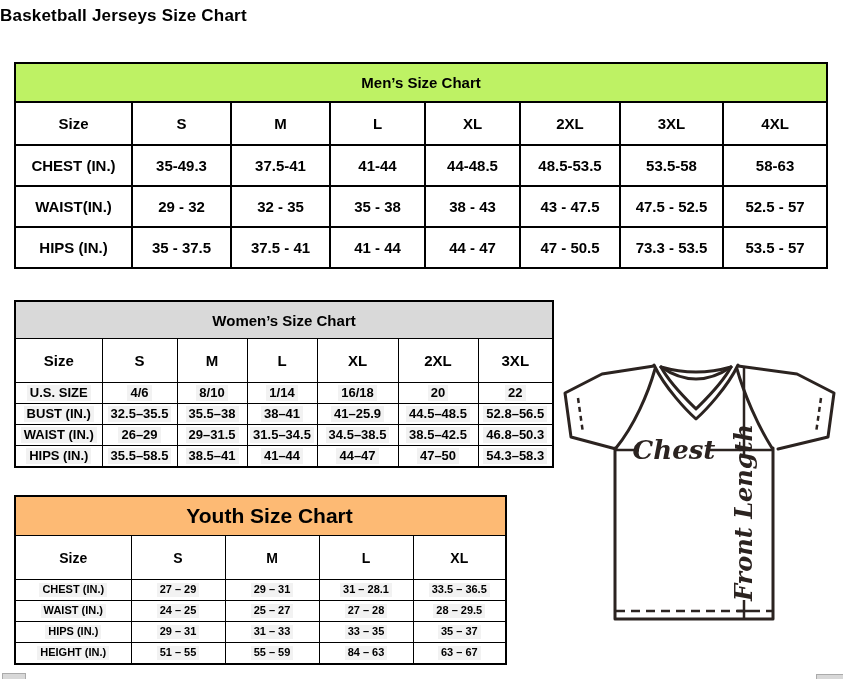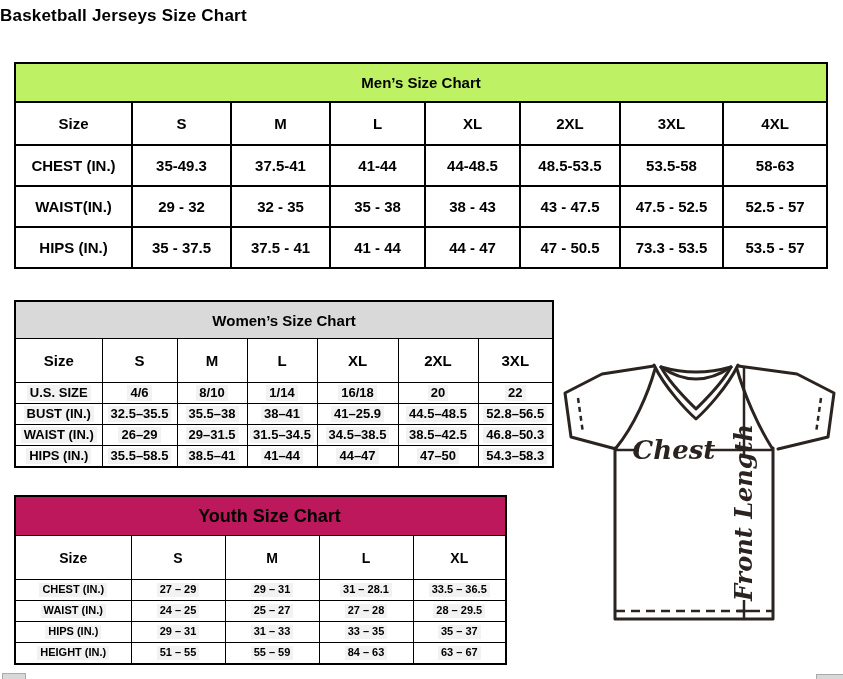--- a/index.html
+++ b/index.html
@@ -20,21 +20,21 @@
   table.women{left:14px;top:300px;width:538px;}
   table.women th,table.women td{border:1px solid #000;}
   table.women{border:2px solid #000;}
   table.women .tbl-title{height:36px;background:#d9d9d9;font-size:15px;}
   table.women .hdr-row th{height:43px;font-size:15px;}
   table.women tbody tr{height:21px;font-size:13px;}
   
   table.youth{left:14px;top:495px;width:491px;}
   table.youth th,table.youth td{border:1px solid #000;}
   table.youth{border:2px solid #000;}
-  table.youth .tbl-title{height:38px;background:#be185d;font-size:18px;padding-left:20px;}
+  table.youth .tbl-title{height:38px;background:#fdba74;font-size:21px;padding-left:20px;}
   table.youth .hdr-row th{height:43px;font-size:14px;}
   table.youth tbody tr{height:21px;font-size:11px;}
   
   .hl{background:#f2f2f2;padding:0 3px;display:inline-block;line-height:1.25;}
   
   .jersey-wrap{position:absolute;left:556px;top:360px;width:287px;height:272px;}
   
   .frag{position:absolute;background:#d8d8d8;border:1px solid #ababab;}
   .frag-left{left:2px;top:673px;width:22px;height:5px;}
   .frag-right{left:816px;top:674px;width:27px;height:5px;}

